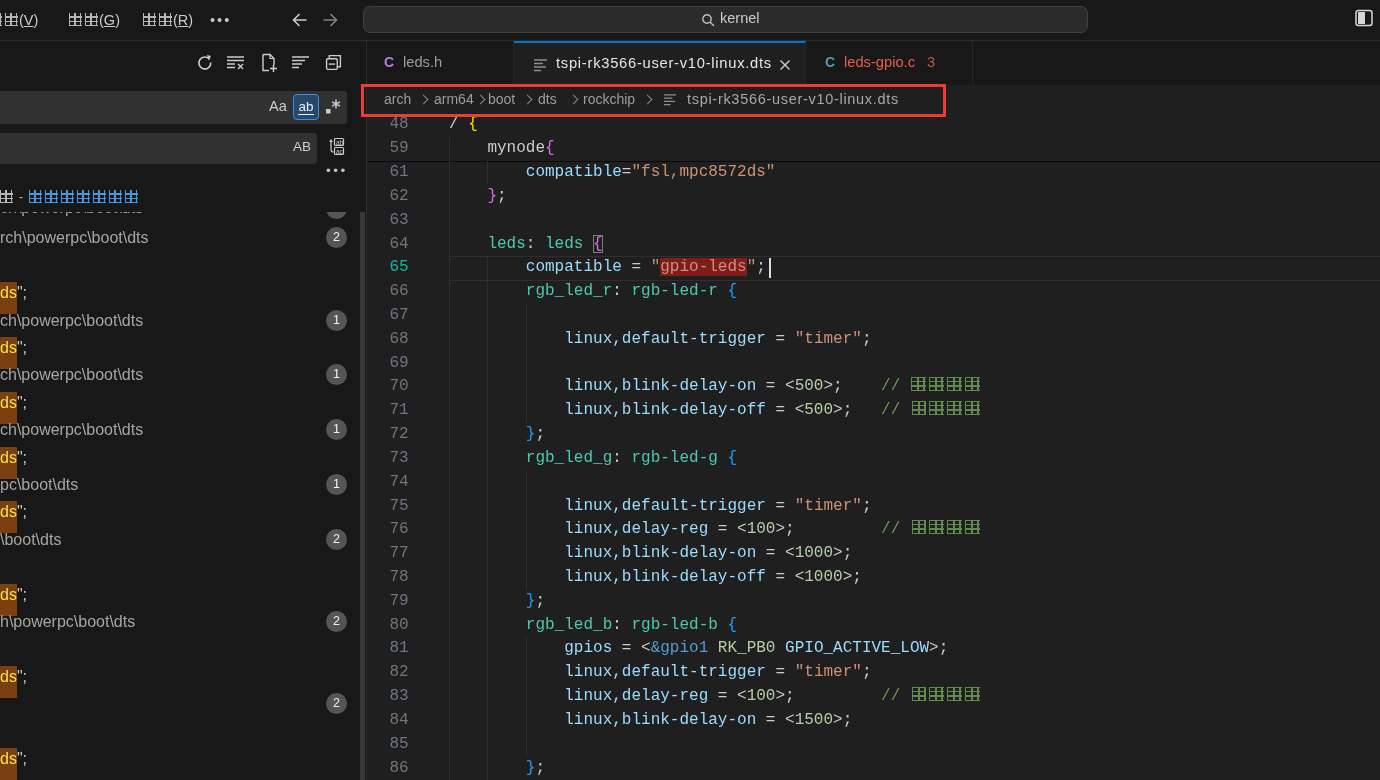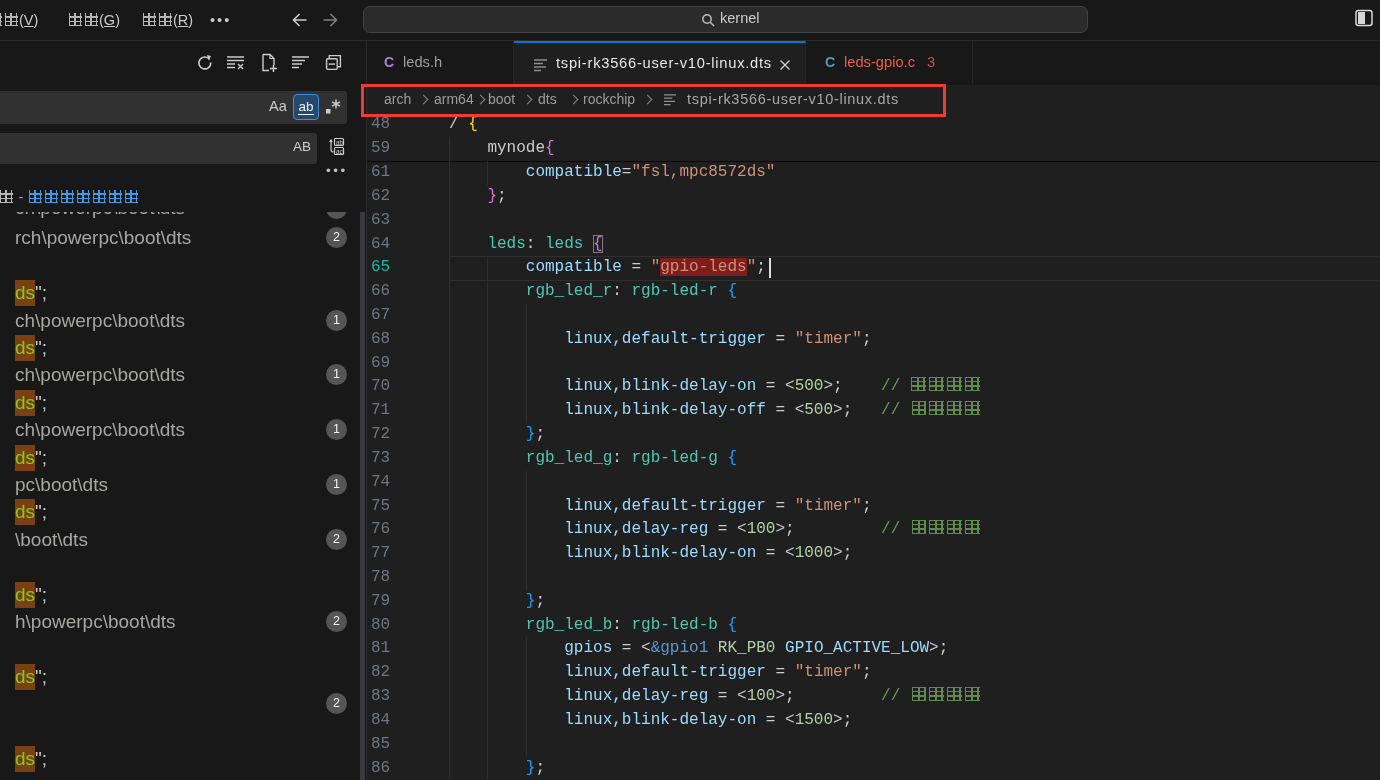--- a/index.html
+++ b/index.html
@@ -2,33 +2,33 @@
 <html><head><meta charset="utf-8"><style>
 *{margin:0;padding:0;box-sizing:border-box}
 html,body{width:1380px;height:780px;overflow:hidden;background:#1f1f1f;font-family:"Liberation Sans",sans-serif}
 .abs{position:absolute}
 #titlebar{position:absolute;left:0;top:0;width:1380px;height:41px;background:#181818;border-bottom:1px solid #2b2b2b}
 .menu{position:absolute;top:0;height:40px;line-height:40px;color:#cbcbcb;font-size:14.5px}
 #cmdbox{position:absolute;left:363px;top:6px;width:725px;height:27px;background:#2b2b2b;border:1px solid #424242;border-radius:7px}
 #sidebar{position:absolute;left:0;top:41px;width:366px;height:739px;background:#181818;overflow:hidden}
 .inp{position:absolute;background:#313131;border-radius:3px}
 .badge{position:absolute;width:21px;height:21px;border-radius:11px;background:#555;color:#f2f2f2;font-size:12.5px;text-align:center;line-height:21px}
-.trow{position:absolute;left:15px;width:356px;height:27px;color:#a6a6a3;font-size:19px;line-height:27px;white-space:pre}
-.mhl{background:#7a4012;color:#84cc16;padding:2px 0 3px 0}
+.trow{position:absolute;left:0;width:356px;height:27px;color:#a6a6a3;font-size:16px;line-height:27px;white-space:pre}
+.mhl{background:#7a4012;color:#fde047;padding:2px 0 13px 0}
 #editor{position:absolute;left:367px;top:41px;width:1013px;height:739px;background:#1f1f1f}
 .tabsrow{position:absolute;left:0;top:0;width:1013px;height:44px;background:#181818}
 .tab{position:absolute;top:0;height:44px;font-size:14.7px}
 .ticon{font-weight:bold;font-size:14px}
 #bcrow{position:absolute;left:0;top:44px;width:1013px;height:28px;background:#1f1f1f;color:#9d9d9d;font-size:14px}
 .bc{position:absolute;top:0;line-height:28px}
 .chev{position:absolute;top:10.5px;width:7px;height:7px;border-right:1.6px solid #8a8a8a;border-top:1.6px solid #8a8a8a;transform:rotate(45deg)}
 #redbox{position:absolute;left:361px;top:84px;width:585px;height:33px;border:3px solid #ee3c34;z-index:50}
 #code{position:absolute;left:367px;top:113px;width:1013px;height:667px;background:#1f1f1f;overflow:hidden}
 .cl{position:absolute;left:82px;white-space:pre;font-family:"Liberation Mono",monospace;font-size:16px;color:#ccc;line-height:23.82px;height:23.82px}
-.ln{position:absolute;left:4px;width:40px;text-align:left;font-family:"Liberation Mono",monospace;font-size:16px;color:#6e7681;line-height:23.82px}
+.ln{position:absolute;left:12px;width:40px;text-align:center;font-family:"Liberation Mono",monospace;font-size:16px;color:#6e7681;line-height:23.82px}
 .g{position:absolute;width:1px;background:#2e2e2e}
 .p{color:#9cdcfe}.s{color:#ce9178}.n{color:#b5cea8}.r{color:#569cd6}.e{color:#4ec9b0}.c{color:#6a9955}
 .b1{color:#ffd700}.b2{color:#da70d6}.b3{color:#179fff}
 .hl{background:#7f1d1d}
 .bm{outline:1px solid #7e7e7e;outline-offset:-1px}
 .km{display:inline-block;width:14.8px;height:14px;margin:0 1.6px;vertical-align:-1px;opacity:.88;background:repeating-linear-gradient(0deg,currentColor 0 1.4px,transparent 1.4px 4.5px),repeating-linear-gradient(90deg,currentColor 0 1.4px,transparent 1.4px 6.2px)}
 .kj{display:inline-block;width:13px;height:13px;margin:0 1.5px;vertical-align:-1px;opacity:.88;background:repeating-linear-gradient(0deg,currentColor 0 1.3px,transparent 1.3px 4.2px),repeating-linear-gradient(90deg,currentColor 0 1.3px,transparent 1.3px 5.4px)}
 svg{display:block}
 </style></head><body>
 
@@ -201,20 +201,21 @@
 <div class="ln" style="top:333.8px">73</div>
 <div class="cl" style="top:333.8px">        <span class="e">rgb_led_g</span>: <span class="e">rgb-led-g</span> <span class="b3">{</span></div>
 <div class="ln" style="top:357.7px">74</div>
 <div class="ln" style="top:381.5px">75</div>
 <div class="cl" style="top:381.5px">            <span class="p">linux,default-trigger</span> = <span class="s">"timer"</span>;</div>
 <div class="ln" style="top:405.3px">76</div>
 <div class="cl" style="top:405.3px">            <span class="p">linux,delay-reg</span> = &lt;<span class="n">100</span>&gt;;         <span class="c">// <i class="km"></i><i class="km"></i><i class="km"></i><i class="km"></i></span></div>
 <div class="ln" style="top:429.1px">77</div>
 <div class="cl" style="top:429.1px">            <span class="p">linux,blink-delay-on</span> = &lt;<span class="n">1000</span>&gt;;</div>
 <div class="ln" style="top:452.9px">78</div>
+<div class="cl" style="top:452.9px">            <span class="p">linux,blink-delay-off</span> = &lt;<span class="n">1000</span>&gt;;</div>
 <div class="ln" style="top:476.8px">79</div>
 <div class="cl" style="top:476.8px">        <span class="b3">}</span>;</div>
 <div class="ln" style="top:500.6px">80</div>
 <div class="cl" style="top:500.6px">        <span class="e">rgb_led_b</span>: <span class="e">rgb-led-b</span> <span class="b3">{</span></div>
 <div class="ln" style="top:524.4px">81</div>
 <div class="cl" style="top:524.4px">            <span class="p">gpios</span> = &lt;<span class="r">&amp;gpio1</span> <span class="n">RK_PB0</span> <span class="p">GPIO_ACTIVE_LOW</span>&gt;;</div>
 <div class="ln" style="top:548.2px">82</div>
 <div class="cl" style="top:548.2px">            <span class="p">linux,default-trigger</span> = <span class="s">"timer"</span>;</div>
 <div class="ln" style="top:572.0px">83</div>
 <div class="cl" style="top:572.0px">            <span class="p">linux,delay-reg</span> = &lt;<span class="n">100</span>&gt;;         <span class="c">// <i class="km"></i><i class="km"></i><i class="km"></i><i class="km"></i></span></div>

